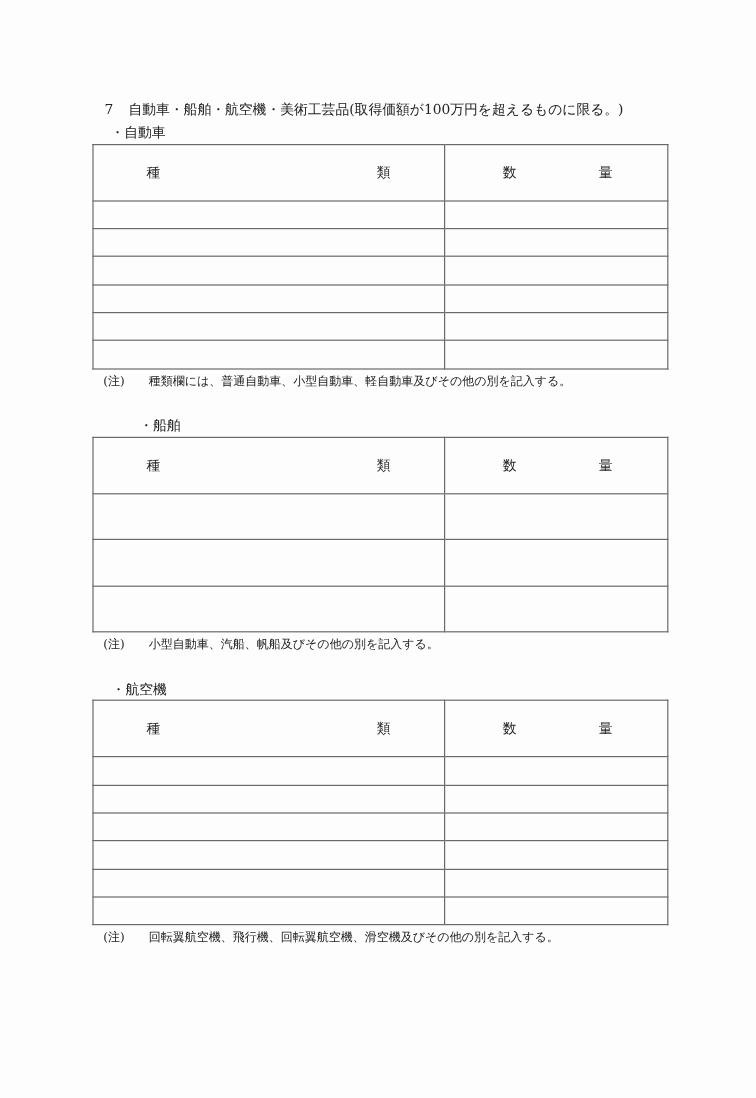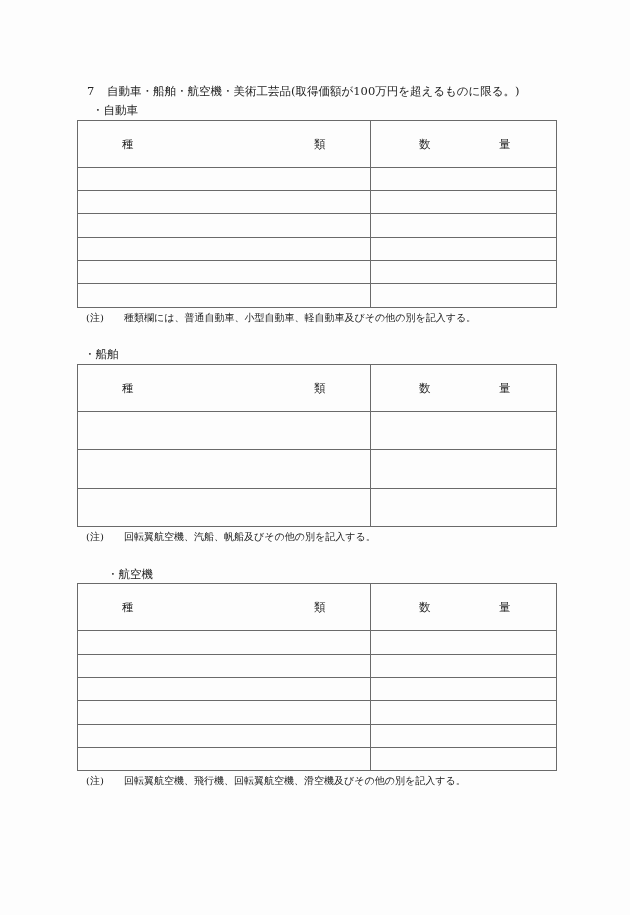--- a/index.html
+++ b/index.html
@@ -66,21 +66,21 @@
   <tr style="height:24px;">
         <td class="c1"></td>
         <td class="c2"></td>
       </tr>
 </tbody>
   </table>
 <div class="abs note" style="left:86px;top:311px;">
   <span class="tag">(注)</span><span>種類欄には、普通自動車、小型自動車、軽自動車及びその他の別を記入する。</span>
 </div>
 
-<div class="abs sub" style="left:84px;top:347px;">・船舶</div>
+<div class="abs sub" style="left:116px;top:347px;">・船舶</div>
 <table class="form" style="top:364px;">
   <tbody>
       <tr class="hdr" style="height:47px;">
     <td class="c1">
       <span style="left:44px;">種</span>
       <span style="left:236px;">類</span>
     </td>
     <td class="c2">
       <span style="left:48px;">数</span>
       <span style="left:128px;">量</span>
@@ -94,24 +94,24 @@
         <td class="c1"></td>
         <td class="c2"></td>
       </tr>
   <tr style="height:38px;">
         <td class="c1"></td>
         <td class="c2"></td>
       </tr>
 </tbody>
   </table>
 <div class="abs note" style="left:86px;top:530px;">
-  <span class="tag">(注)</span><span>回転翼航空機、汽船、帆船及びその他の別を記入する。</span>
+  <span class="tag">(注)</span><span>小型自動車、汽船、帆船及びその他の別を記入する。</span>
 </div>
 
-<div class="abs sub" style="left:107px;top:567px;">・航空機</div>
+<div class="abs sub" style="left:93px;top:567px;">・航空機</div>
 <table class="form" style="top:583px;">
   <tbody>
       <tr class="hdr" style="height:47px;">
     <td class="c1">
       <span style="left:44px;">種</span>
       <span style="left:236px;">類</span>
     </td>
     <td class="c2">
       <span style="left:48px;">数</span>
       <span style="left:128px;">量</span>

